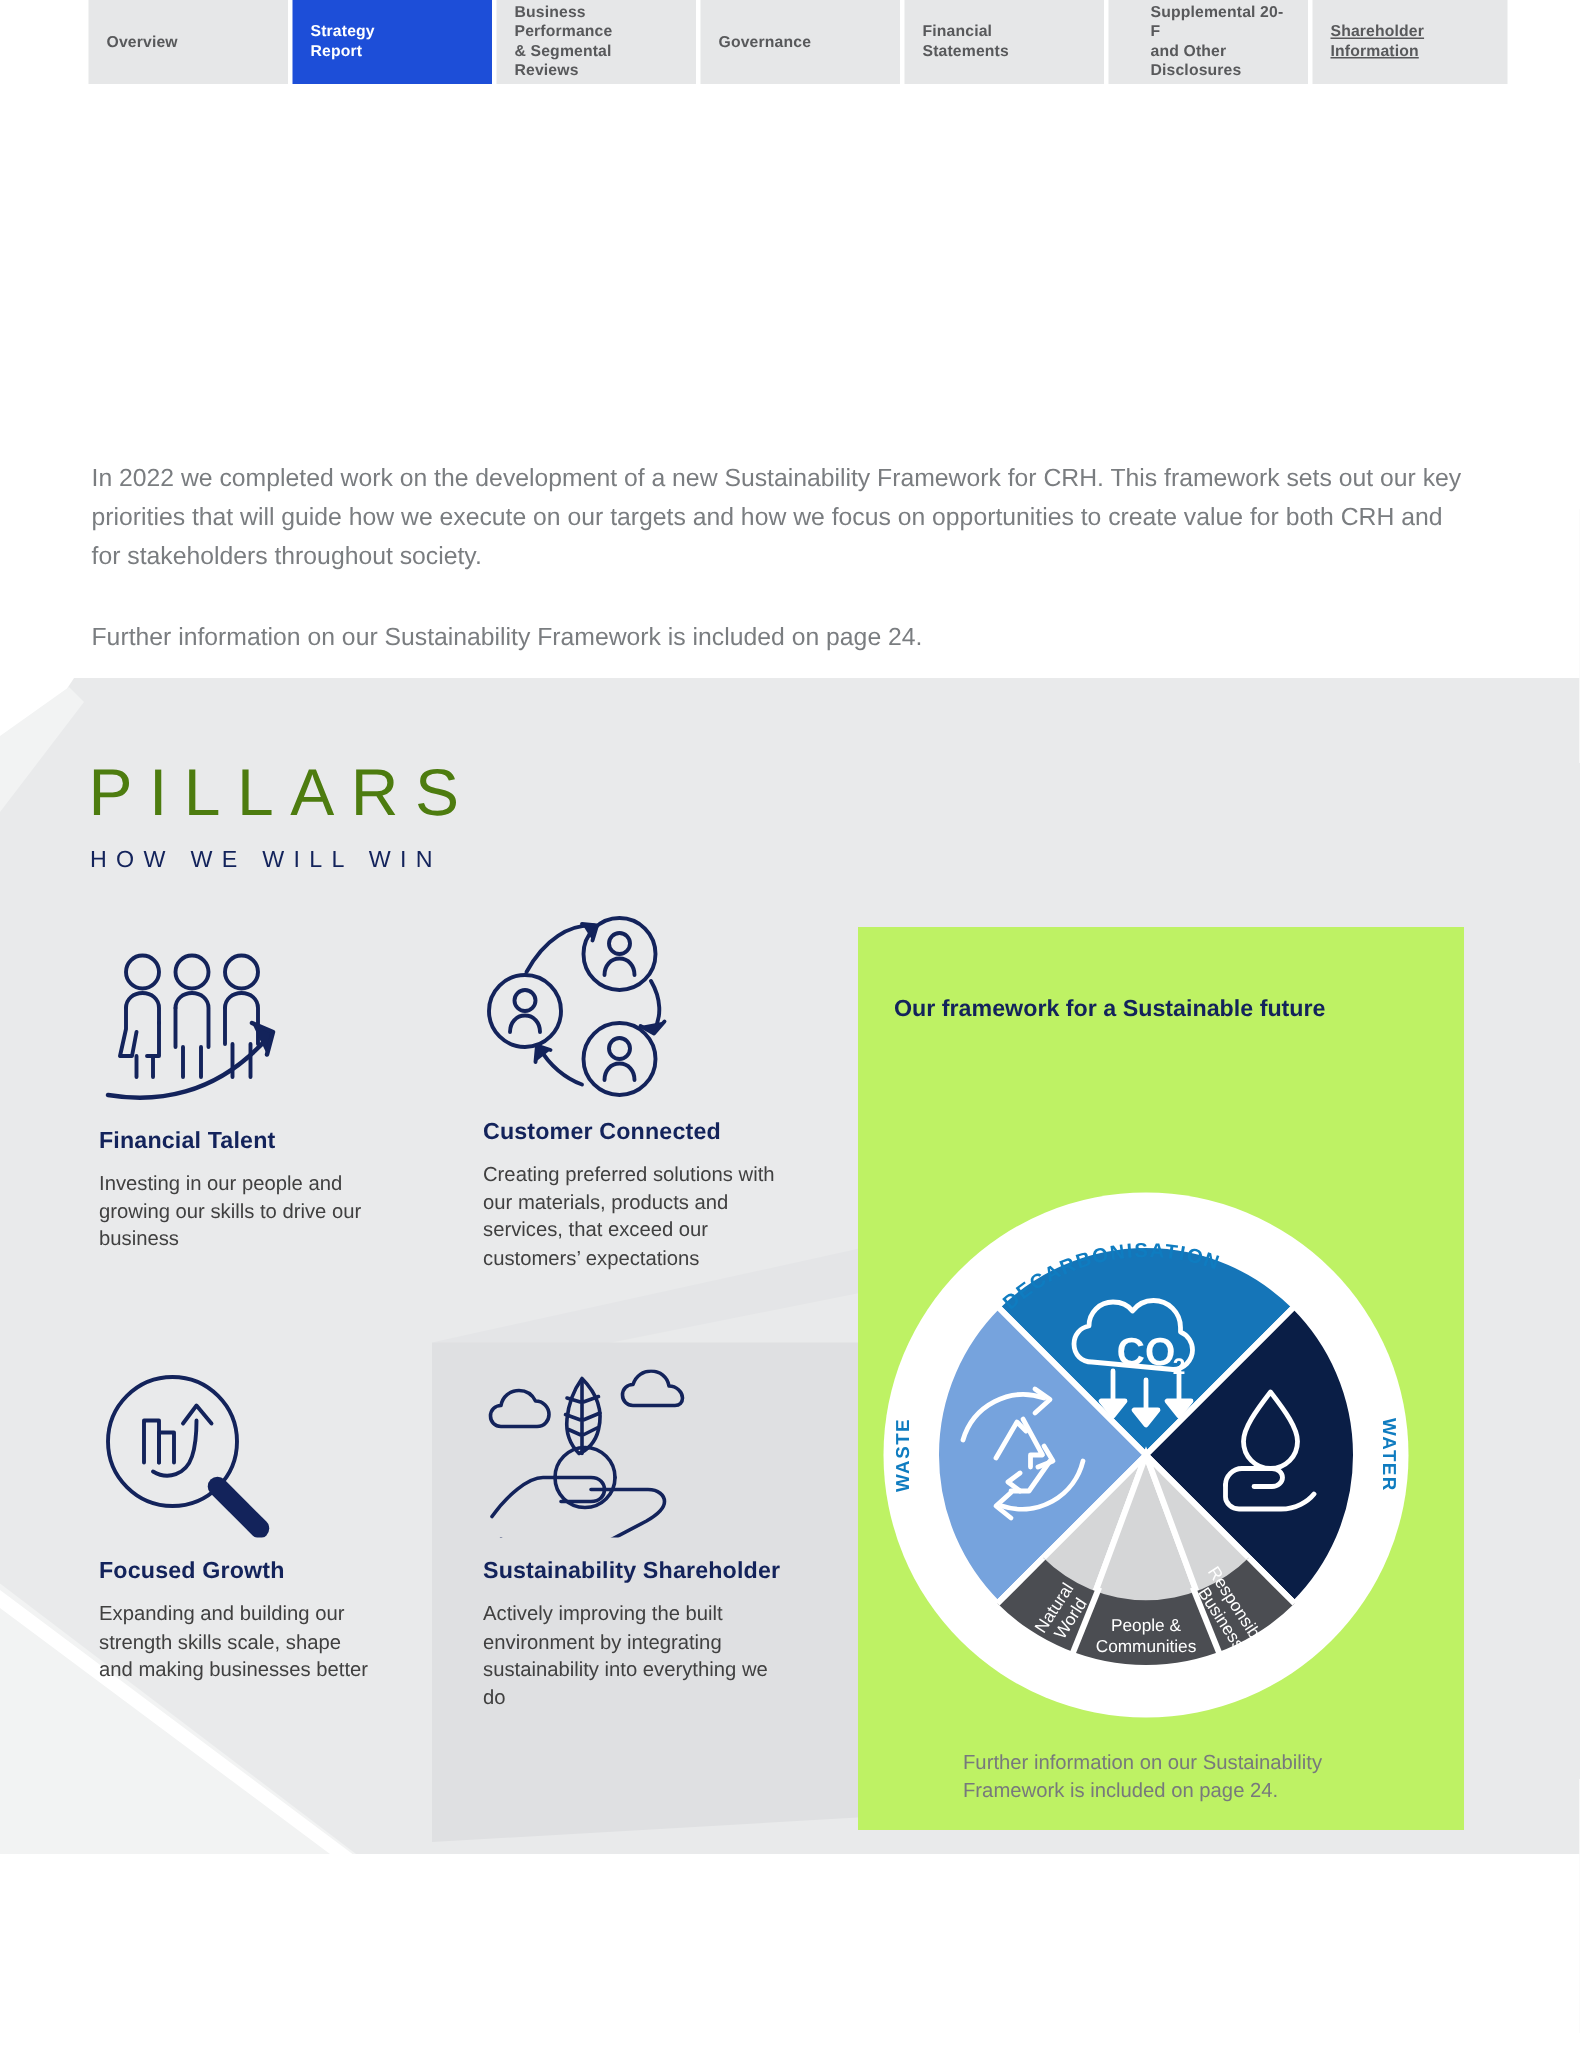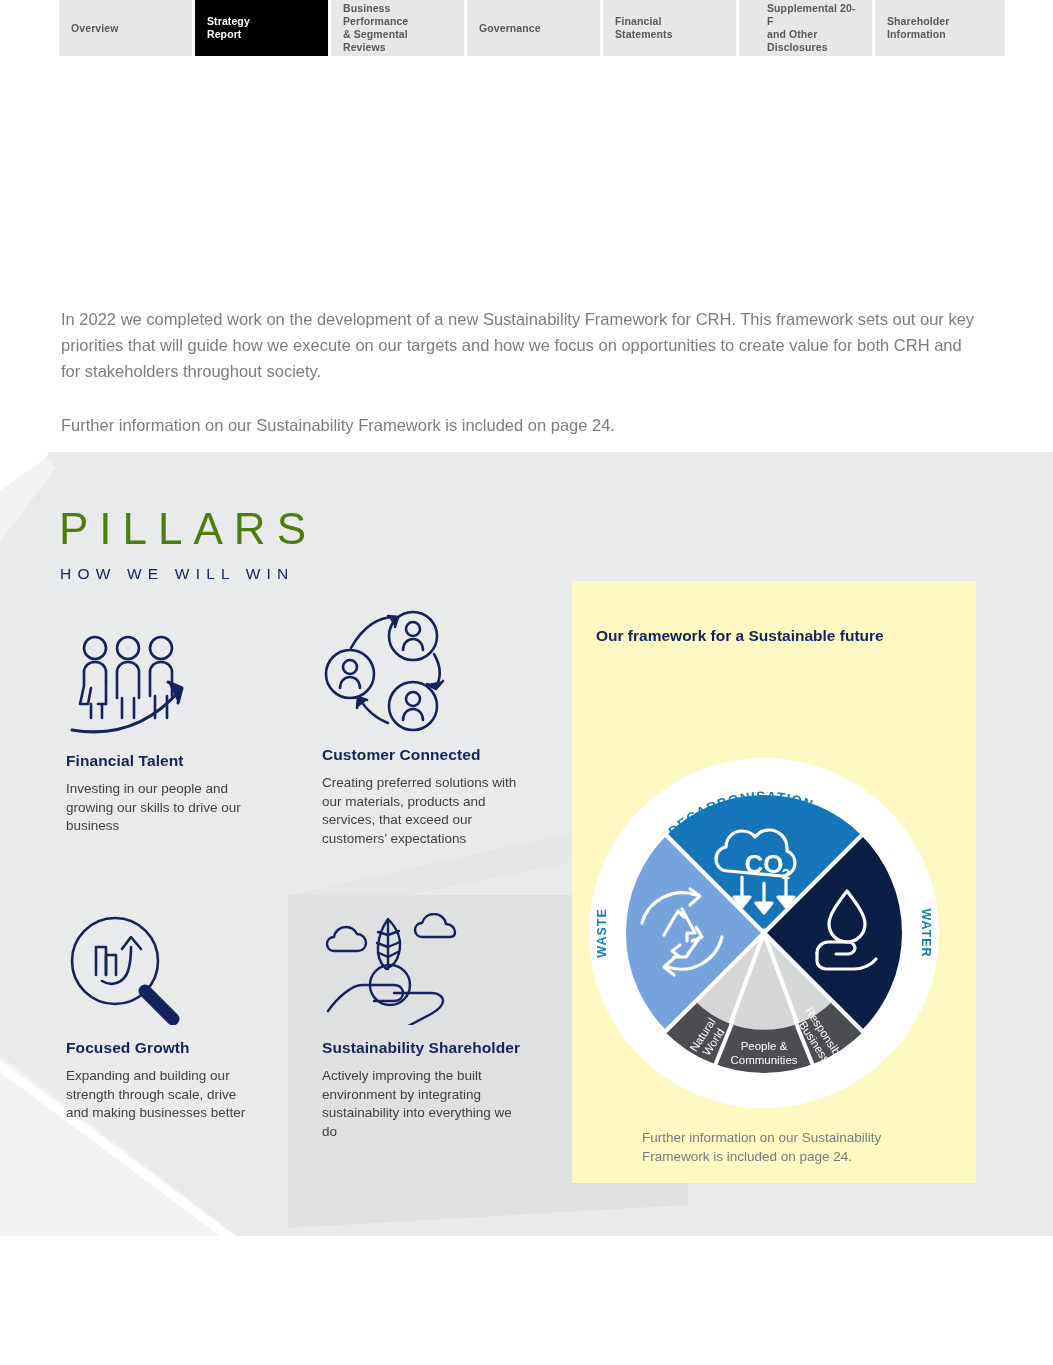--- a/index.html
+++ b/index.html
@@ -21,29 +21,29 @@
   .nav-spacer { width: 59px; flex: 0 0 59px; }
   .nav-tab {
     background: #e6e7e8;
     margin-right: 3px;
     display: flex; align-items: center;
     padding: 0 12px;
     font-size: 10.5px; line-height: 13px; font-weight: bold;
     color: #58595b; letter-spacing: .1px;
     white-space: pre-line;
   }
-  .nav-tab.active { background: #000000; color: #ffffff; }
+  .nav-tab.active { background: #1d4ed8; color: #ffffff; }
   .nav-tab:last-child { margin-right: 0; }
   .nav-tab.t-overview    { flex: 0 0 133px; }
   .nav-tab.t-strategy    { flex: 0 0 133px; }
   .nav-tab.t-business    { flex: 0 0 133px; }
   .nav-tab.t-governance  { flex: 0 0 133px; }
   .nav-tab.t-financial   { flex: 0 0 133px; }
   .nav-tab.t-supplemental{ flex: 0 0 133px; padding-left: 28px; }
-  .nav-tab.t-shareholder { flex: 0 0 130px; }
+  .nav-tab.t-shareholder { flex: 0 0 130px; text-decoration: underline; }
 
   
   .intro {
     position: absolute; left: 61px; top: 306px; width: 920px;
     font-size: 16.5px; line-height: 26px; color: #7a7d80; font-weight: 400;
   }
   .intro p + p { margin-top: 28px; }
 
   
   .hero {
@@ -109,22 +109,22 @@
   }
   .p-talent     { left: 66px;  top: 618px; }
   .p-customer   { left: 322px; top: 612px; }
   .p-customer p { width: 200px; }
   .p-growth     { left: 66px;  top: 905px; }
   .p-sustain    { left: 322px; top: 905px; }
   .p-sustain p  { width: 200px; }
 
   
   .framework {
-    position: absolute; left: 572px; top: 581px; width: 404px; height: 602px;
-    background: #fef9c3;
+    position: absolute; left: 572px; top: 618px; width: 404px; height: 602px;
+    background: #bef264;
   }
   .framework h2 {
     position: absolute; left: 24px; top: 46px; width: 360px;
     font-size: 15.5px; font-weight: bold; color: #13235b;
   }
   .framework .fw-desc {
     position: absolute; left: 24px; top: 70px; width: 358px;
     font-size: 13.5px; line-height: 18.5px; color: #6d7073;
   }
   .framework .fw-note {
@@ -237,21 +237,21 @@
         <path d="M30 62V34h10v28"></path>
         <path d="M40 62V42h10v20"></path>
 
         <path d="M36 68c10 6 22 2 26-10 3-9 3-18 3-24"></path>
         <path d="M56 36l9-12 10 12"></path>
 
         <path d="M79 78l28 28" stroke-width="13"></path>
       </svg>
     </div>
     <h3>Focused Growth</h3>
-    <p>Expanding and building our strength through scale, drive and making businesses better</p>
+    <p>Expanding and building our strength skills scale, shape and making businesses better</p>
   </div>
 
   <div class="pillar p-sustain">
     <div class="icon-wrap">
       <svg width="150" height="112" viewBox="0 0 150 112" fill="none" stroke="#13235b" stroke-width="2.4" stroke-linecap="round" stroke-linejoin="round">
 
         <path d="M12 38c-4 0-7-3-7-7s3-7 7-7c1-6 6-10 12-10 5 0 9 3 11 7 5 0 9 4 9 9 0 4-3 8-8 8z"></path>
 
         <path d="M100 24c-4 0-7-3-7-7s3-7 7-7c2-6 7-9 12-9 6 0 11 4 12 10 5 0 9 4 9 8 0 3-2 5-5 5z"></path>
 

